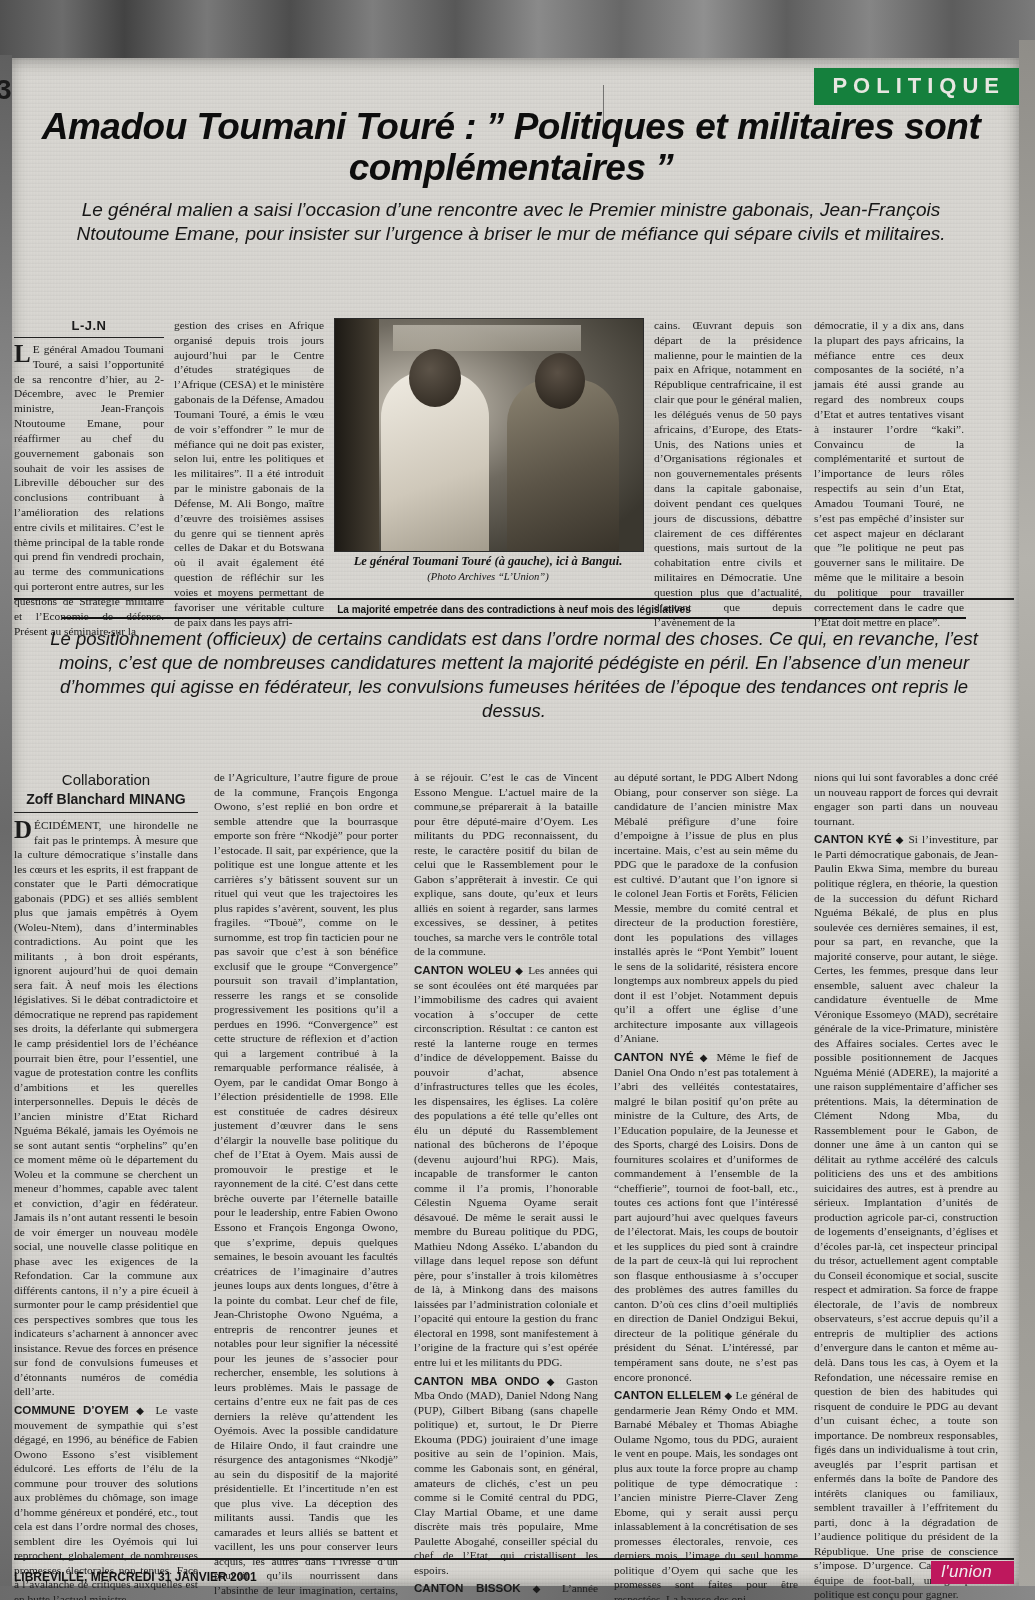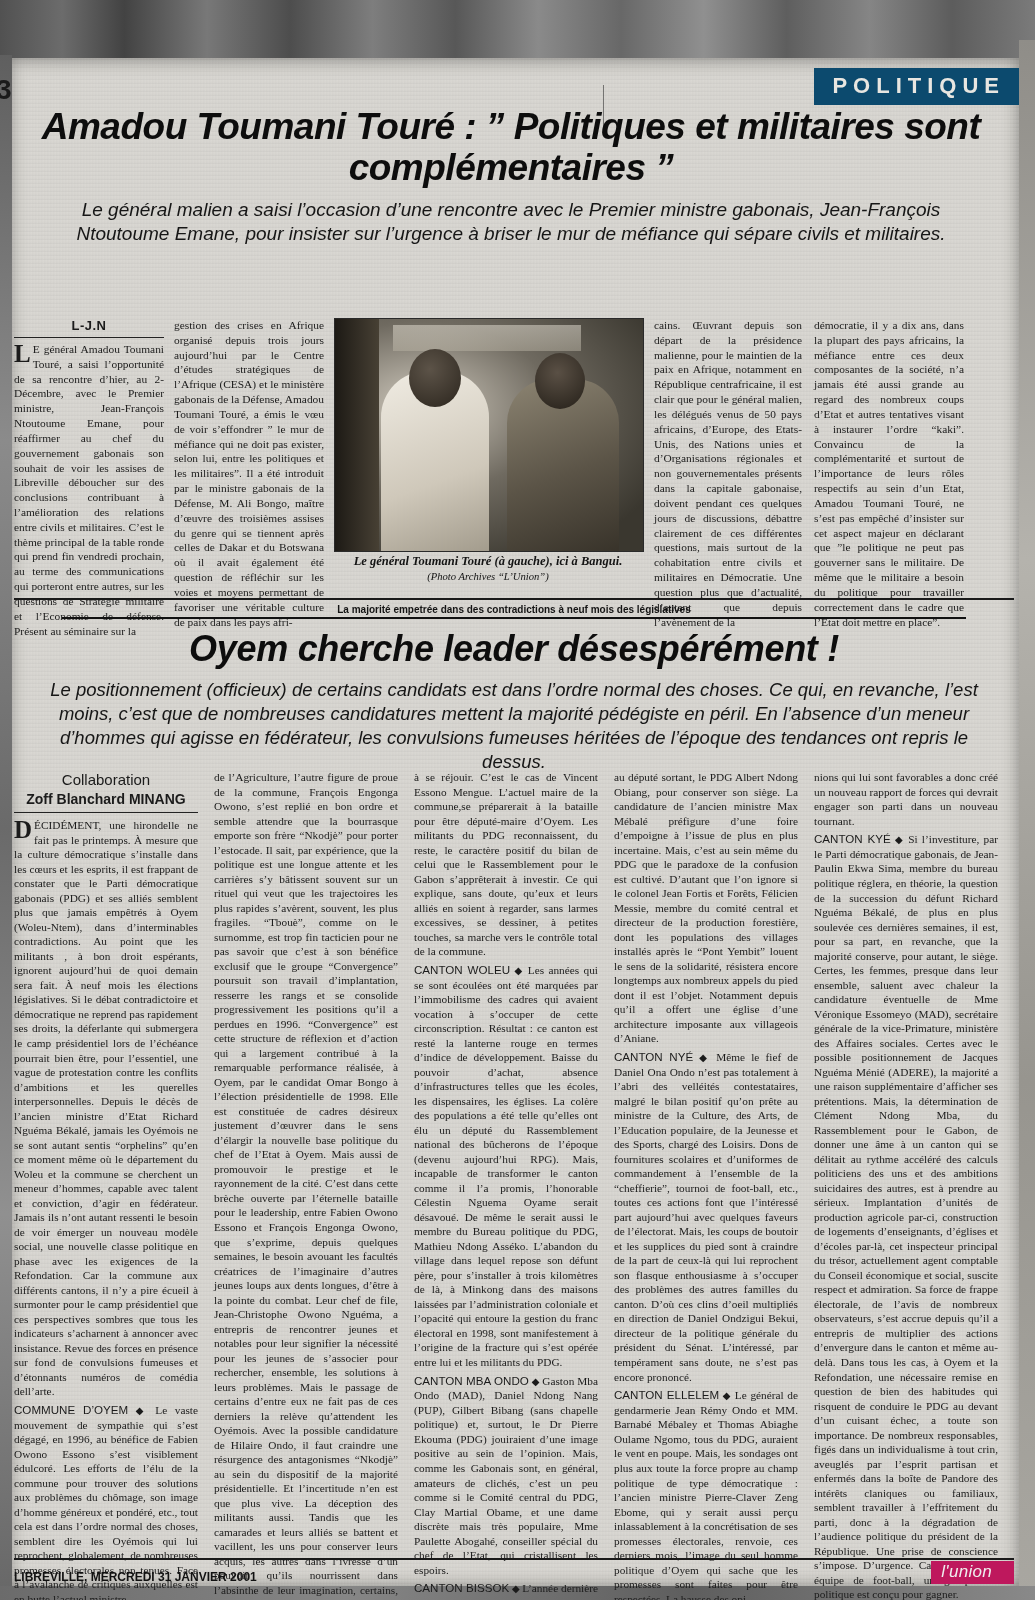--- a/index.html
+++ b/index.html
@@ -74,21 +74,21 @@
     left: -4px; top: 74px;
     font-family: "Liberation Sans", sans-serif;
     font-weight: bold;
     font-size: 28px;
     color: #1a1a1a;
   }
   .section-tab {
     position: absolute;
     right: 16px;
     top: 68px;
-    background: #0c4a6e;
+    background: #15803d;
     color: #e8e6e1;
     font-family: "Liberation Sans", sans-serif;
     font-weight: bold;
     font-size: 22px;
     letter-spacing: 6px;
     padding: 5px 14px 6px 18px;
   }
   .fold-line {
     position: absolute;
     left: 603px; top: 85px;
@@ -309,21 +309,21 @@
   .collab-name {
     font-family: "Liberation Sans", sans-serif;
     font-size: 14px;
     font-weight: bold;
     text-align: center;
     border-bottom: 1.5px solid #222;
     padding-bottom: 3px;
     margin-bottom: 5px;
   }
   .subhead {
-    font-weight: normal;
+    font-weight: bold;
     font-family: "Liberation Sans", sans-serif;
     font-size: 11.6px;
   }
   .diamond { font-size: 10px; }
   p.body { margin: 0 0 0 0; text-indent: 10px; }
   p.first { text-indent: 0; margin-top: 4px; }
 
   
   .footer-rule {
     position: absolute;
@@ -408,21 +408,20 @@
     <div class="col c4">démocratie, il y a dix ans, dans la plupart des pays africains, la méfiance entre ces deux composantes de la société, n’a jamais été aussi grande au regard des nombreux coups d’Etat et autres tentatives visant à instaurer l’ordre “kaki”.
 Convaincu de la complémentarité et surtout de l’importance de leurs rôles respectifs au sein d’un Etat, Amadou Toumani Touré, ne s’est pas empêché d’insister sur cet aspect majeur en déclarant que ”le politique ne peut pas gouverner sans le militaire. De même que le militaire a besoin du politique pour travailler correctement dans le cadre que l’Etat doit mettre en place”.</div>
   </div>
 
   <div class="rule-a1"></div>
 
   <div class="art2">
     <div class="kicker2-wrap">
       <div class="kicker2">La majorité empetrée dans des contradictions à neuf mois des législatives</div>
     </div>
-    <div class="headline2">Oyem cherche leader désespérément !</div>
     <div class="standfirst2">Le positionnement (officieux) de certains candidats est dans l’ordre normal des choses. Ce qui, en revanche, l’est moins, c’est que de nombreuses candidatures mettent la majorité pédégiste en péril. En l’absence d’un meneur d’hommes qui agisse en fédérateur, les convulsions fumeuses héritées de l’époque des tendances ont repris le dessus.</div>
   </div>
 
   <div class="a2-cols">
 
     <div class="a2col a2c1">
       <div class="collab">Collaboration</div>
       <div class="collab-name">Zoff Blanchard MINANG</div>
       <div class="dropcap">DÉCIDÉMENT, une hirondelle ne fait pas le printemps. À mesure que la culture démocratique s’installe dans les cœurs et les esprits, il est frappant de constater que le Parti démocratique gabonais (PDG) et ses alliés semblent plus que jamais empêtrés à Oyem (Woleu-Ntem), dans d’interminables contradictions. Au point que les militants , à bon droit espérants, ignorent aujourd’hui de quoi demain sera fait. À neuf mois les élections législatives.
 Si le débat contradictoire et démocratique ne reprend pas rapidement ses droits, la déferlante qui submergera le camp présidentiel lors de l’échéance pourrait bien être, pour l’essentiel, une vague de protestation contre les conflits d’ambitions et les querelles interpersonnelles. Depuis le décès de l’ancien ministre d’Etat Richard Nguéma Békalé, jamais les Oyémois ne se sont autant sentis “orphelins” qu’en ce moment même où le département du Woleu et la commune se cherchent un meneur d’hommes, capable avec talent et conviction, d’agir en fédérateur. Jamais ils n’ont autant ressenti le besoin de voir émerger un nouveau modèle social, une nouvelle classe politique en phase avec les exigences de la Refondation.

